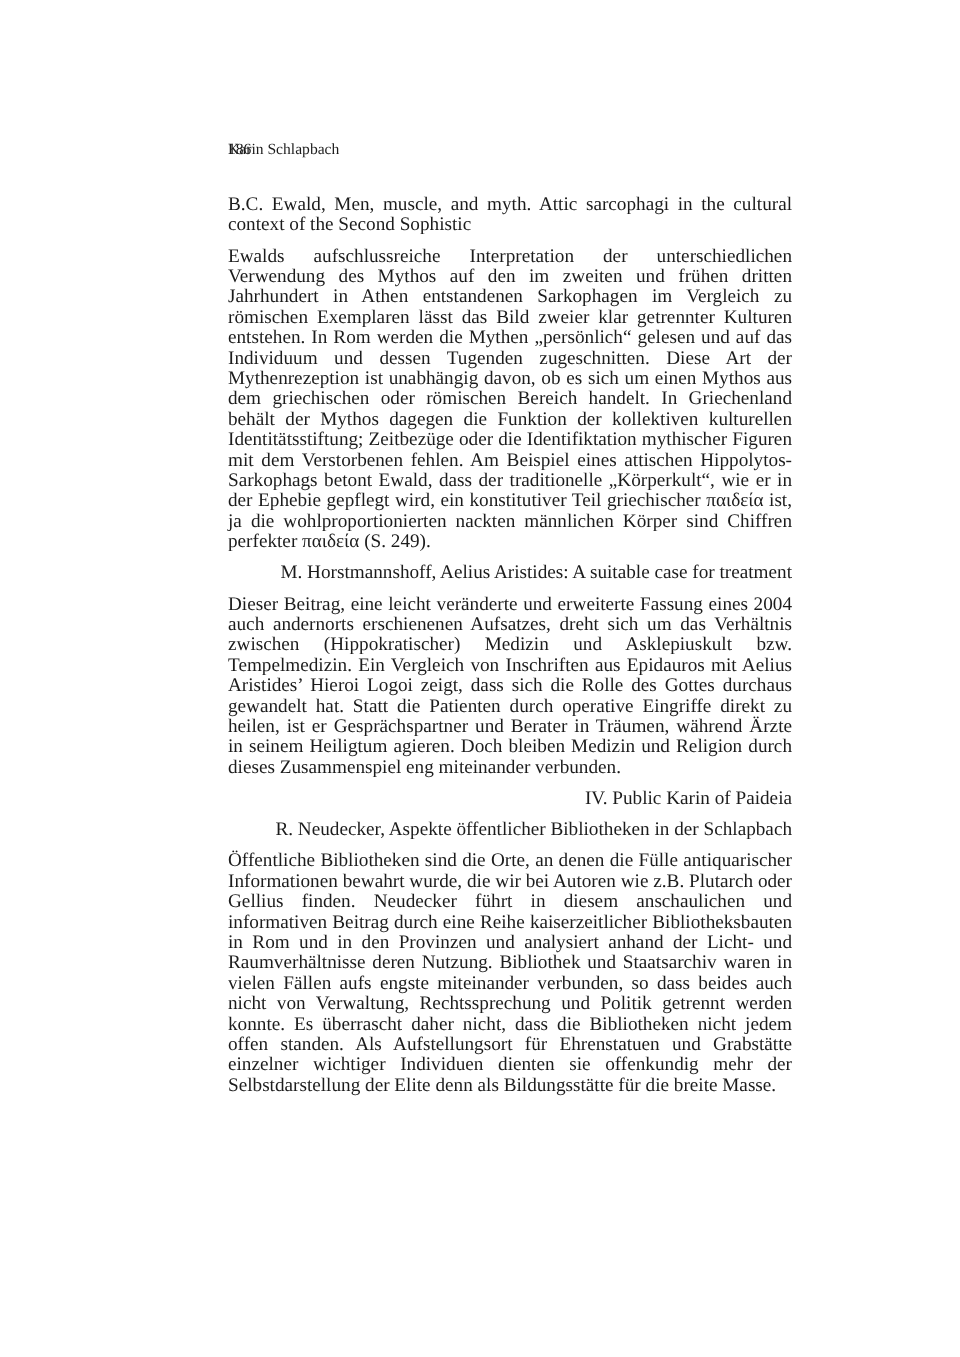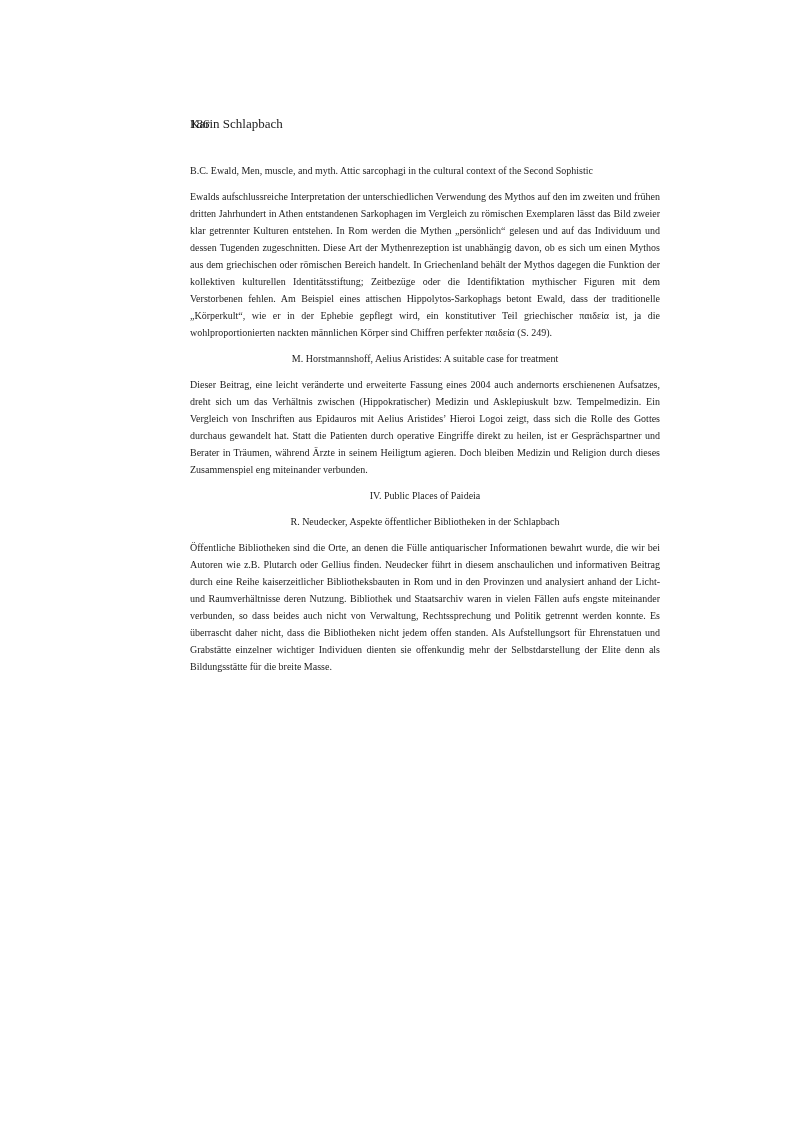--- a/index.html
+++ b/index.html
@@ -33,30 +33,30 @@
     position: absolute;
     left: 0;
     top: 0;
   }
   .running-header .author {
     display: block;
   }
   .entry-heading,
   .section-heading,
   .body-para {
-    font-size: 10px;
+    font-size: 16px;
     line-height: 17px;
     text-align: justify;
     hyphens: auto;
     -webkit-hyphens: auto;
     margin-bottom: 9px;
   }
   .section-heading,
   .entry-heading {
-    text-align: center;
+    text-align: right;
   }
   .entry-heading.two-line {
     text-align: justify;
   }
 </style>
 </head>
 <body>
 
 <div class="page">
   <div class="text-block">
@@ -67,20 +67,20 @@
     </div>
 
     <p class="entry-heading two-line">B.C. Ewald, Men, muscle, and myth. Attic sarcophagi in the cultural context of the Second Sophistic</p>
 
     <p class="body-para">Ewalds aufschlussreiche Interpretation der unterschiedlichen Verwendung des Mythos auf den im zweiten und frühen dritten Jahrhundert in Athen entstandenen Sarkophagen im Vergleich zu römischen Exemplaren lässt das Bild zweier klar getrennter Kulturen entstehen. In Rom werden die Mythen „persönlich“ gelesen und auf das Individuum und dessen Tugenden zugeschnitten. Diese Art der Mythenrezeption ist unabhängig davon, ob es sich um einen Mythos aus dem griechischen oder römischen Bereich handelt. In Griechenland behält der Mythos dagegen die Funktion der kollektiven kulturellen Identitätsstiftung; Zeitbezüge oder die Identifiktation mythischer Figuren mit dem Verstorbenen fehlen. Am Beispiel eines attischen Hippolytos-Sarkophags betont Ewald, dass der traditionelle „Körperkult“, wie er in der Ephebie gepflegt wird, ein konstitutiver Teil griechischer παιδεία ist, ja die wohlproportionierten nackten männlichen Körper sind Chiffren perfekter παιδεία (S. 249).</p>
 
     <p class="entry-heading">M. Horstmannshoff, Aelius Aristides: A suitable case for treatment</p>
 
     <p class="body-para">Dieser Beitrag, eine leicht veränderte und erweiterte Fassung eines 2004 auch andernorts erschienenen Aufsatzes, dreht sich um das Verhältnis zwischen (Hippokratischer) Medizin und Asklepiuskult bzw. Tempelmedizin. Ein Vergleich von Inschriften aus Epidauros mit Aelius Aristides’ Hieroi Logoi zeigt, dass sich die Rolle des Gottes durchaus gewandelt hat. Statt die Patienten durch operative Eingriffe direkt zu heilen, ist er Gesprächspartner und Berater in Träumen, während Ärzte in seinem Heiligtum agieren. Doch bleiben Medizin und Religion durch dieses Zusammenspiel eng miteinander verbunden.</p>
 
-    <p class="section-heading">IV. Public Places of Paideia</p>
+    <p class="section-heading">IV. Public Karin of Paideia</p>
 
     <p class="entry-heading">R. Neudecker, Aspekte öffentlicher Bibliotheken in der Schlapbach</p>
 
     <p class="body-para">Öffentliche Bibliotheken sind die Orte, an denen die Fülle antiquarischer Informationen bewahrt wurde, die wir bei Autoren wie z.B. Plutarch oder Gellius finden. Neudecker führt in diesem anschaulichen und informativen Beitrag durch eine Reihe kaiserzeitlicher Bibliotheksbauten in Rom und in den Provinzen und analysiert anhand der Licht- und Raumverhältnisse deren Nutzung. Bibliothek und Staatsarchiv waren in vielen Fällen aufs engste miteinander verbunden, so dass beides auch nicht von Verwaltung, Rechtssprechung und Politik getrennt werden konnte. Es überrascht daher nicht, dass die Bibliotheken nicht jedem offen standen. Als Aufstellungsort für Ehrenstatuen und Grabstätte einzelner wichtiger Individuen dienten sie offenkundig mehr der Selbstdarstellung der Elite denn als Bildungsstätte für die breite Masse.</p>
 
   </div>
 </div>
 
 </body></html>

